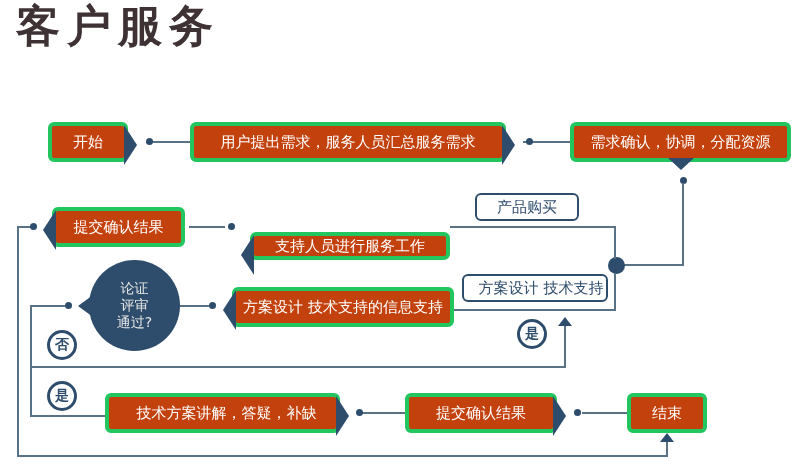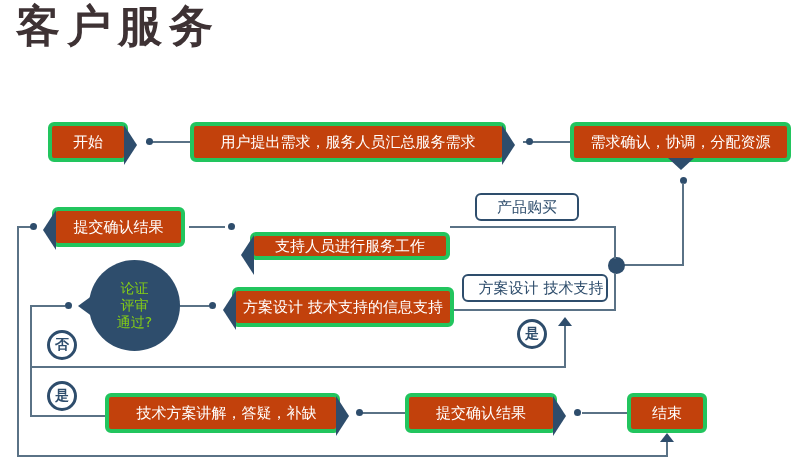--- a/index.html
+++ b/index.html
@@ -36,21 +36,21 @@
     border-top:20px solid transparent;border-bottom:20px solid transparent;
     border-right:13px solid #2e4d6c;
   }
   .pt-down::after{
     content:"";position:absolute;top:100%;left:50%;margin-left:-13px;width:0;height:0;
     border-left:13px solid transparent;border-right:13px solid transparent;
     border-top:12px solid #2e4d6c;
   }
   .review{
     position:absolute;left:89px;top:260px;width:91px;height:91px;border-radius:50%;
-    background:#2e4d6c;color:#84cc16;display:flex;flex-direction:column;
+    background:#2e4d6c;color:#e5e5e5;display:flex;flex-direction:column;
     align-items:center;justify-content:center;font-size:14px;line-height:1.2;
   }
   .review::before{
     content:"";position:absolute;right:calc(100% - 4px);top:50%;transform:translateY(-50%);
     width:0;height:0;border-top:11px solid transparent;border-bottom:11px solid transparent;
     border-right:15px solid #2e4d6c;
   }
   .wlabel{
     position:absolute;background:#ffffff;border:2px solid #2e4d6c;border-radius:6px;
     color:#2e4d6c;font-size:15px;display:flex;align-items:center;justify-content:center;

